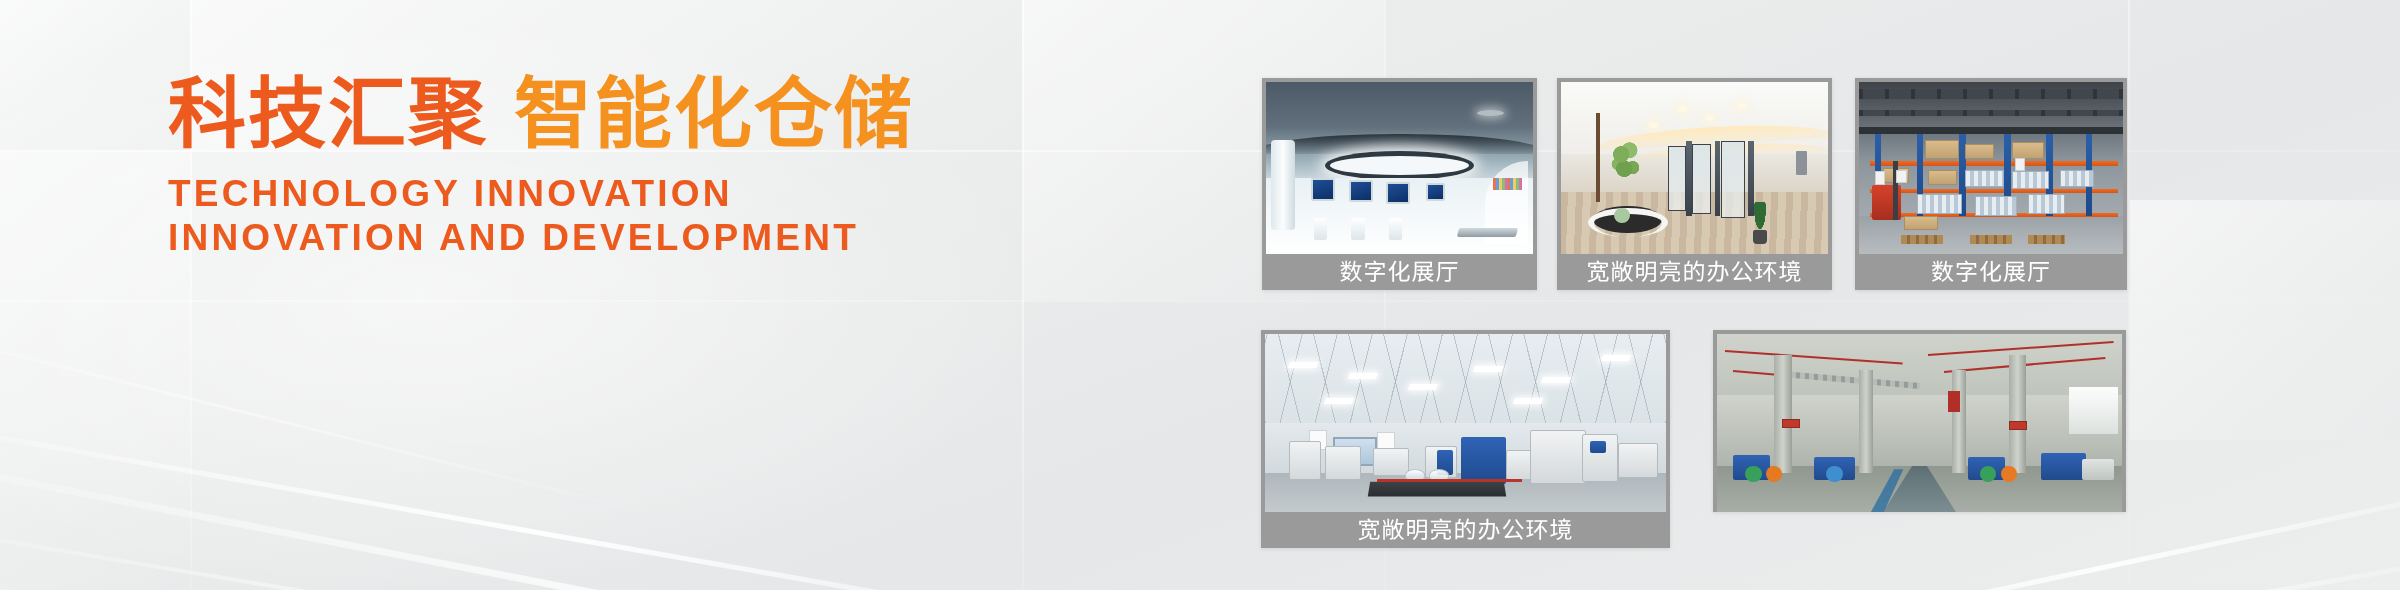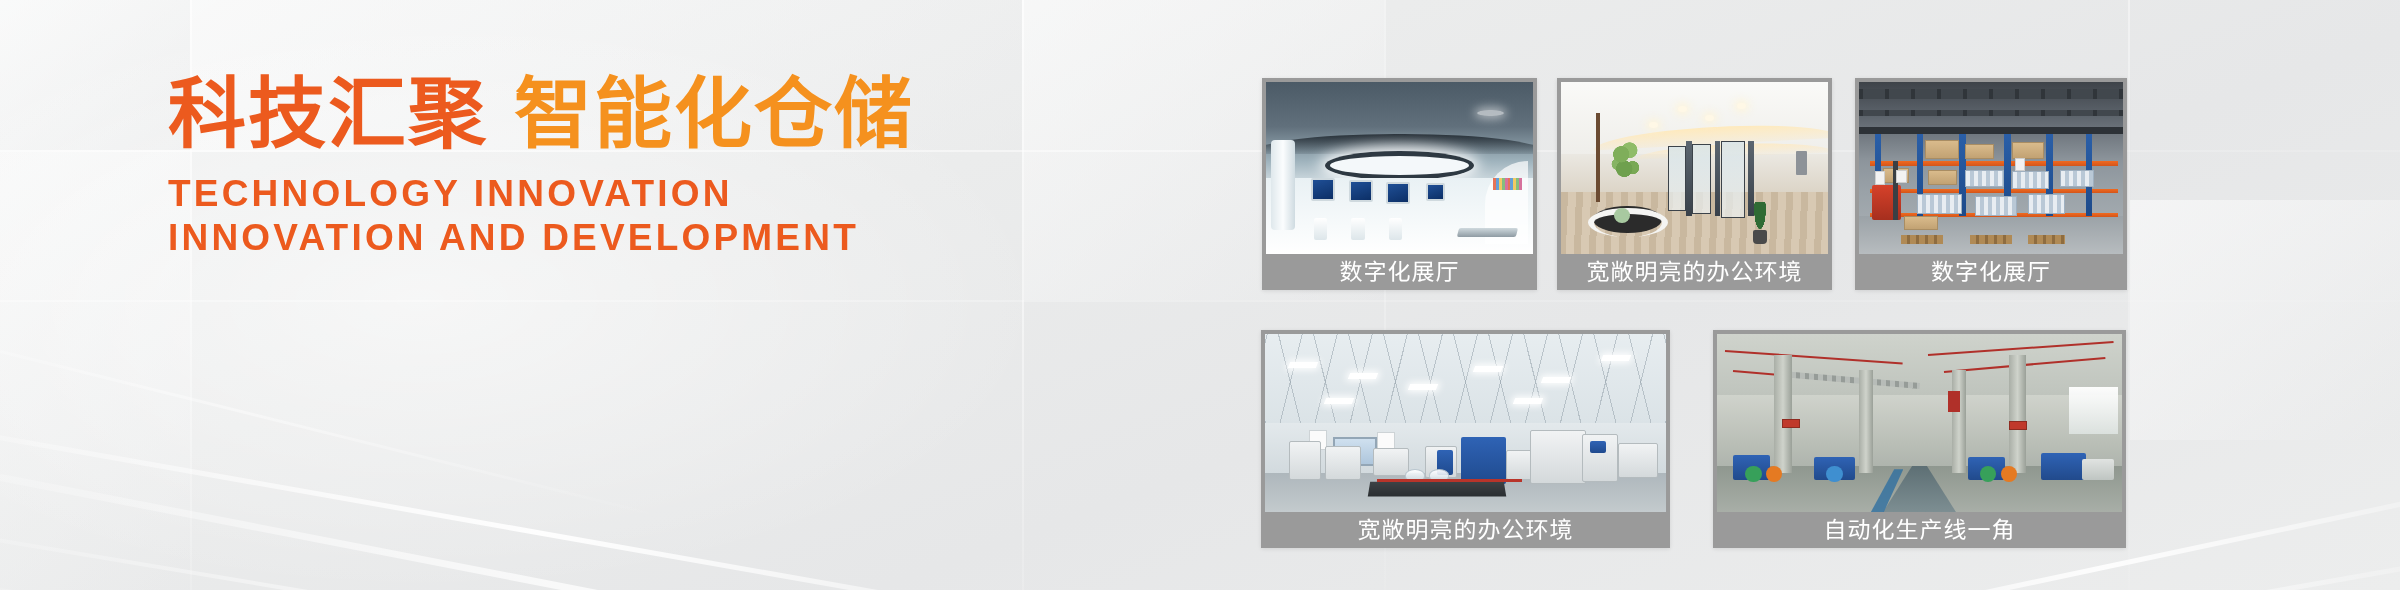--- a/index.html
+++ b/index.html
@@ -662,17 +662,16 @@
           <div class="machine" style="left:90%;width:8%;height:12%;background:linear-gradient(180deg,#e0e3e1,#bfc5c2);"></div>
           <div class="reel" style="left:7%;background:#37a05a;"></div>
           <div class="reel" style="left:12%;background:#e57a22;"></div>
           <div class="reel" style="left:27%;background:#3f8fd0;"></div>
           <div class="reel" style="left:65%;background:#37a05a;"></div>
           <div class="reel" style="left:70%;background:#e57a22;"></div>
           <div class="sign-red" style="left:16%;top:48%;"></div>
           <div class="sign-red" style="left:72%;top:49%;"></div>
         </div>
       </div>
-      <div class="caption">自动化生产线一角</div>
     </div>
 
   </div>
 </div>
 
 </body></html>

